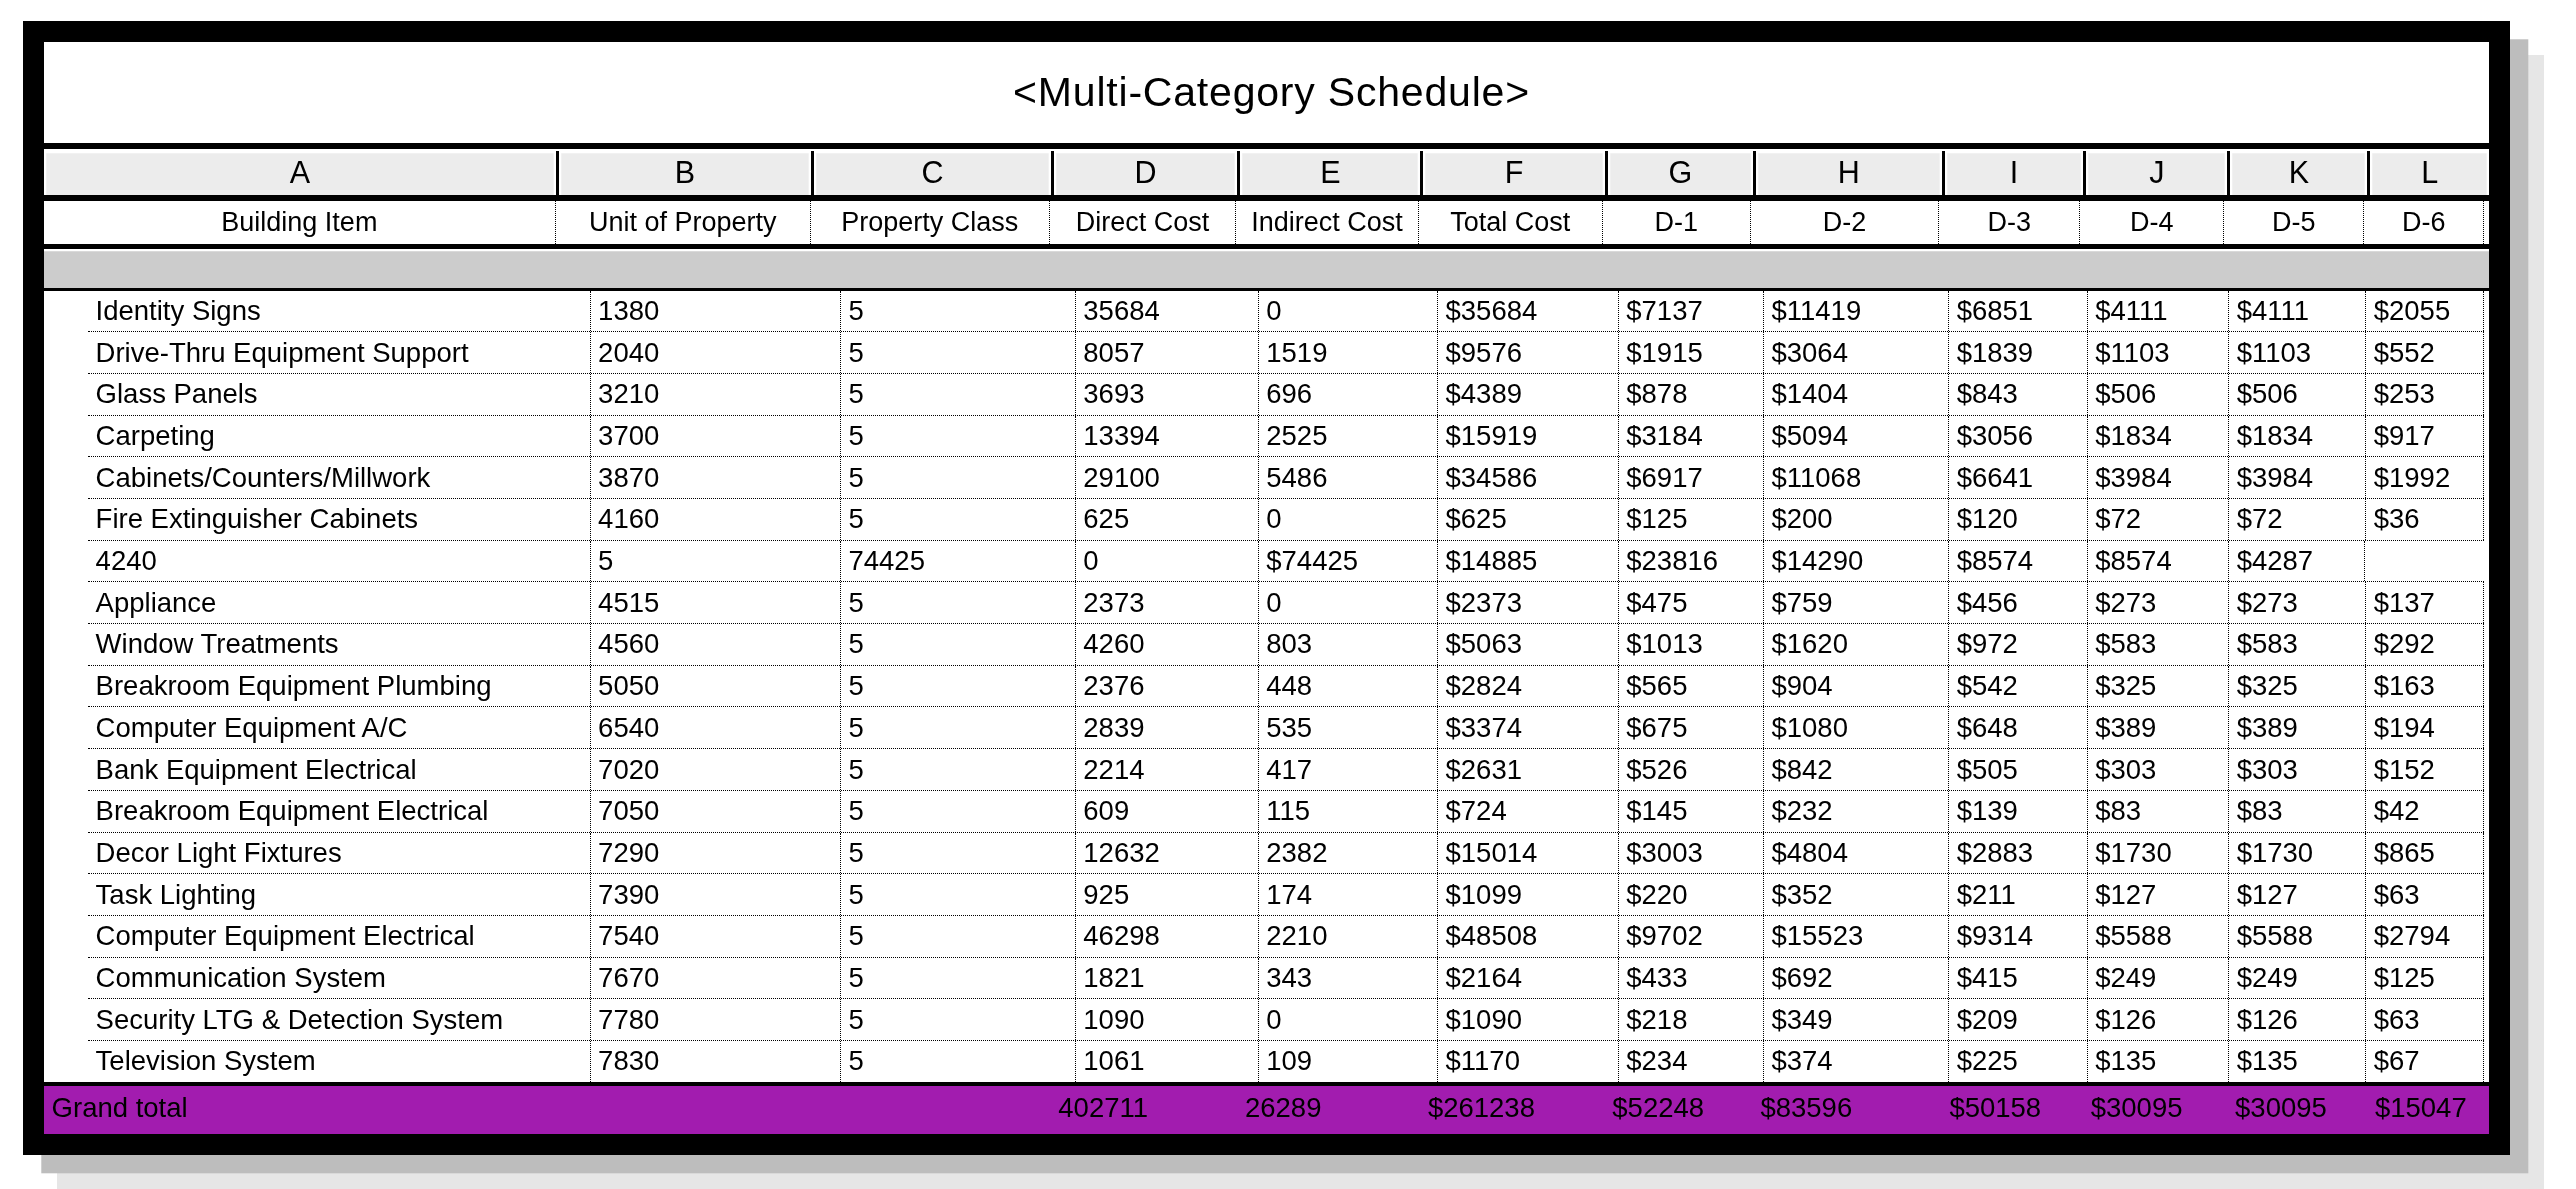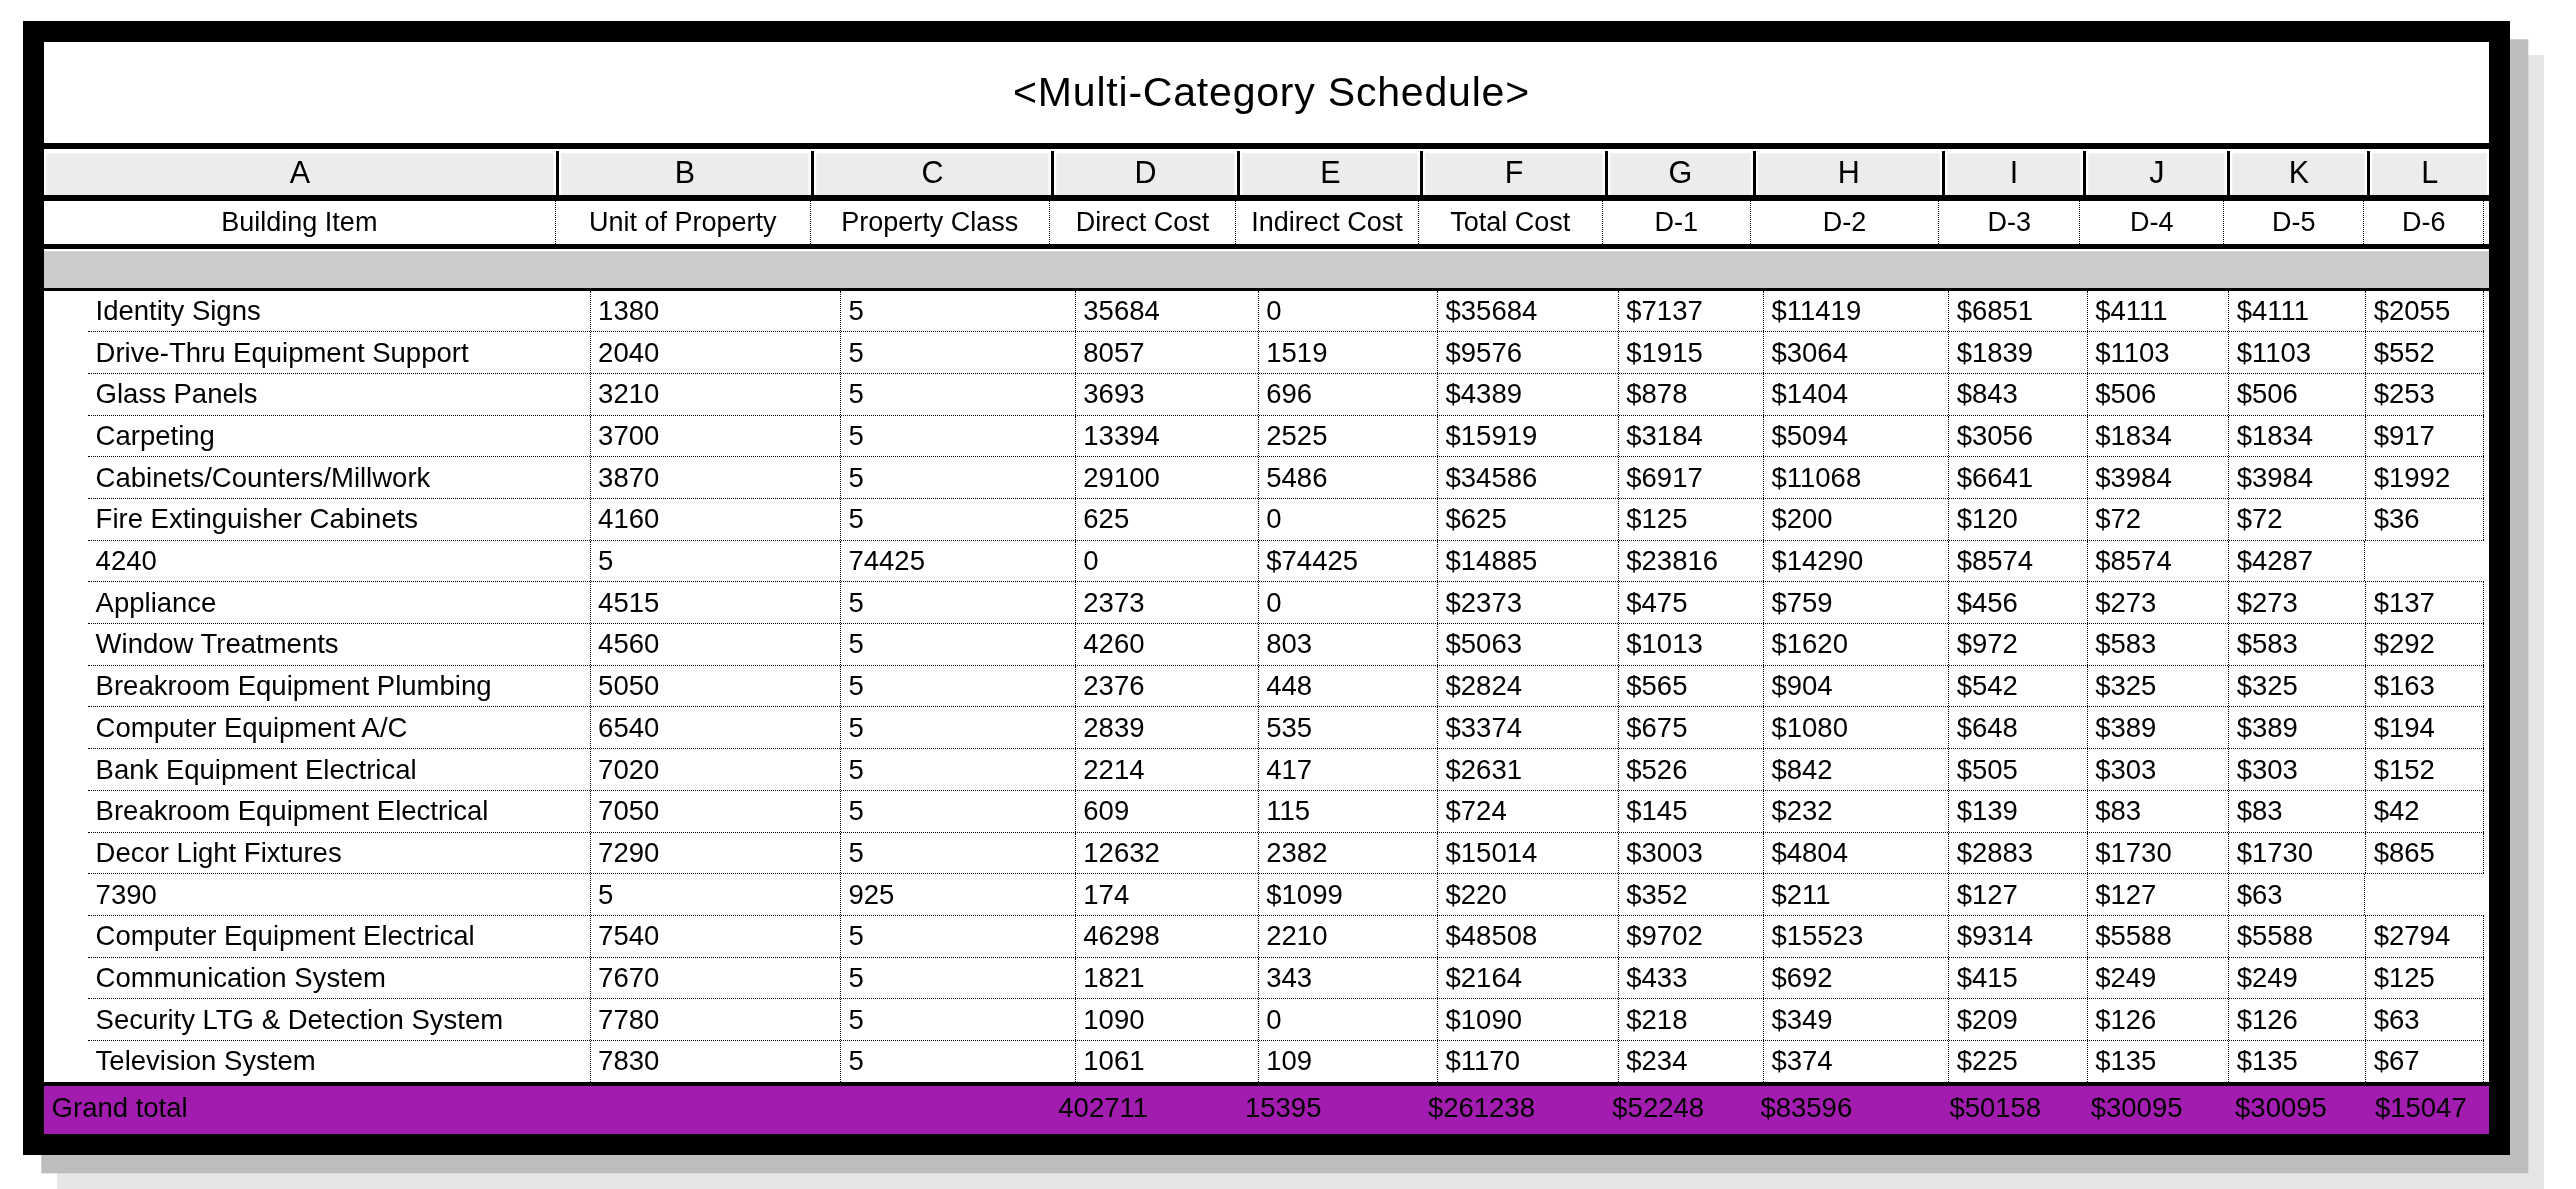--- a/index.html
+++ b/index.html
@@ -291,20 +291,21 @@
           <div class="body-cell">2382</div>
           <div class="body-cell">$15014</div>
           <div class="body-cell">$3003</div>
           <div class="body-cell">$4804</div>
           <div class="body-cell">$2883</div>
           <div class="body-cell">$1730</div>
           <div class="body-cell">$1730</div>
           <div class="body-cell">$865</div>
         </div>
         <div class="body-row">
+          <div class="body-cell">Task Lighting</div>
           <div class="body-cell">7390</div>
           <div class="body-cell">5</div>
           <div class="body-cell">925</div>
           <div class="body-cell">174</div>
           <div class="body-cell">$1099</div>
           <div class="body-cell">$220</div>
           <div class="body-cell">$352</div>
           <div class="body-cell">$211</div>
           <div class="body-cell">$127</div>
           <div class="body-cell">$127</div>
@@ -366,21 +367,21 @@
           <div class="body-cell">$135</div>
           <div class="body-cell">$67</div>
         </div>
       </div>
 
     <div class="total-row" id="totalRow">
         <div class="total-cell">Grand total</div>
         <div class="total-cell"></div>
         <div class="total-cell"></div>
         <div class="total-cell">402711</div>
-        <div class="total-cell">15395</div>
+        <div class="total-cell">26289</div>
         <div class="total-cell">$261238</div>
         <div class="total-cell">$52248</div>
         <div class="total-cell">$83596</div>
         <div class="total-cell">$50158</div>
         <div class="total-cell">$30095</div>
         <div class="total-cell">$30095</div>
         <div class="total-cell">$15047</div>
       </div>
 
   </div>

